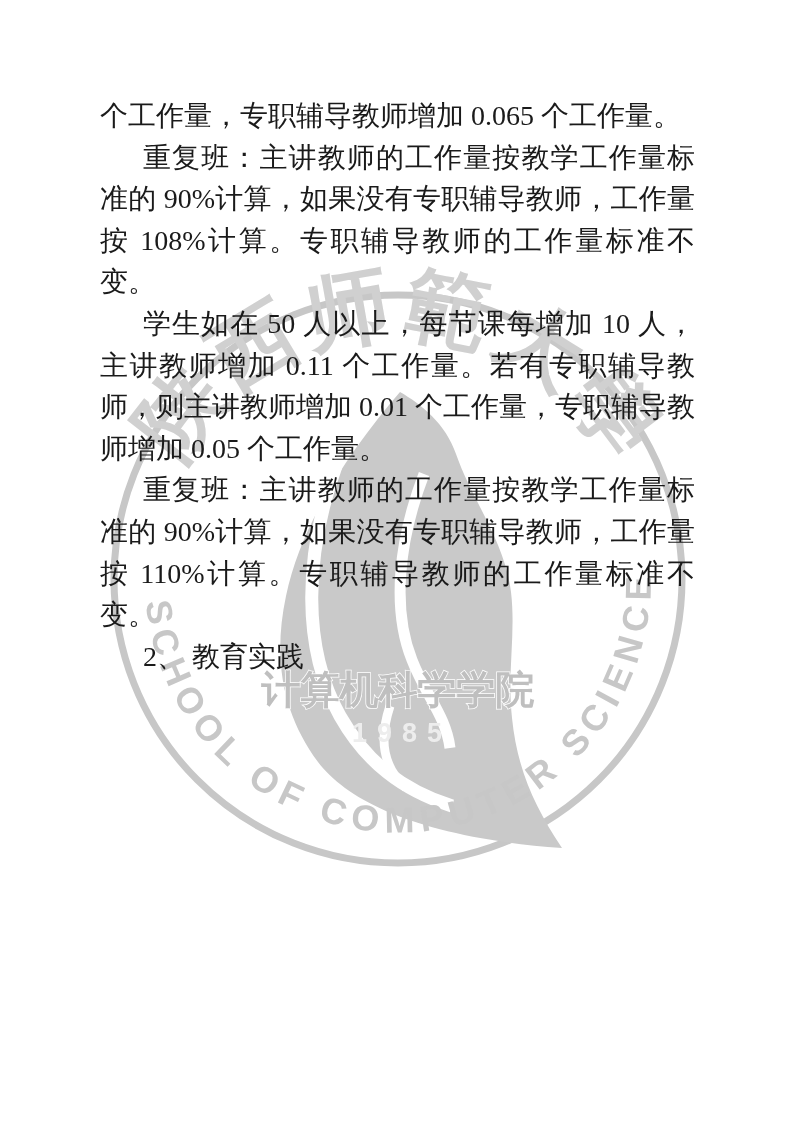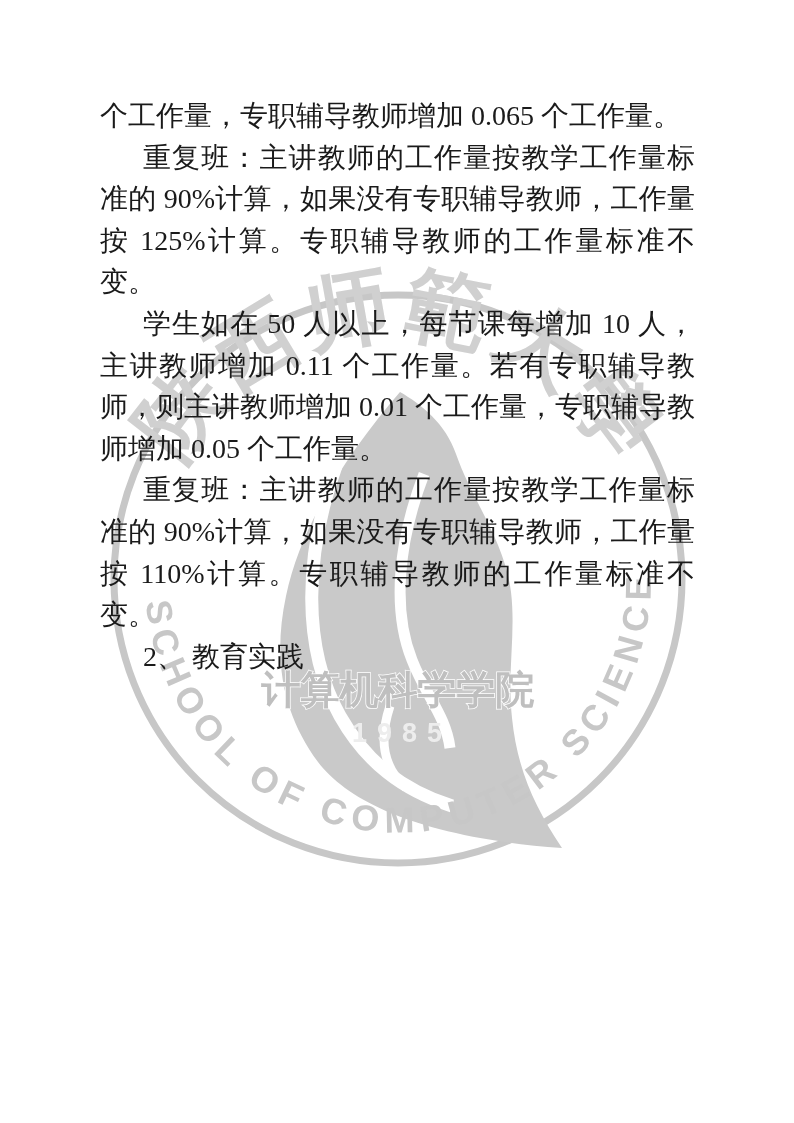--- a/index.html
+++ b/index.html
@@ -78,19 +78,19 @@
       <textPath href="#bottomArc" startOffset="45">SCHOOL OF COMPUTER SCIENCE</textPath>
     </text>
 
     <text class="center-cn" x="398" y="703">计算机科学学院</text>
 
     <text class="year" x="402" y="742">1985</text>
   </svg>
 
   <div class="body-text">
     <p>个工作量，专职辅导教师增加 0.065 个工作量。</p>
-    <p class="indent">重复班：主讲教师的工作量按教学工作量标准的 90%计算，如果没有专职辅导教师，工作量按 125%计算。专职辅导教师的工作量标准不变。</p>
+    <p class="indent">重复班：主讲教师的工作量按教学工作量标准的 90%计算，如果没有专职辅导教师，工作量按 108%计算。专职辅导教师的工作量标准不变。</p>
     <p class="indent">学生如在 50 人以上，每节课每增加 10 人，主讲教师增加 0.11 个工作量。若有专职辅导教师，则主讲教师增加 0.01 个工作量，专职辅导教师增加 0.05 个工作量。</p>
     <p class="indent">重复班：主讲教师的工作量按教学工作量标准的 90%计算，如果没有专职辅导教师，工作量按 110%计算。专职辅导教师的工作量标准不变。</p>
     <p class="indent">2、 教育实践</p>
   </div>
 
 </div>
 
 </body></html>

